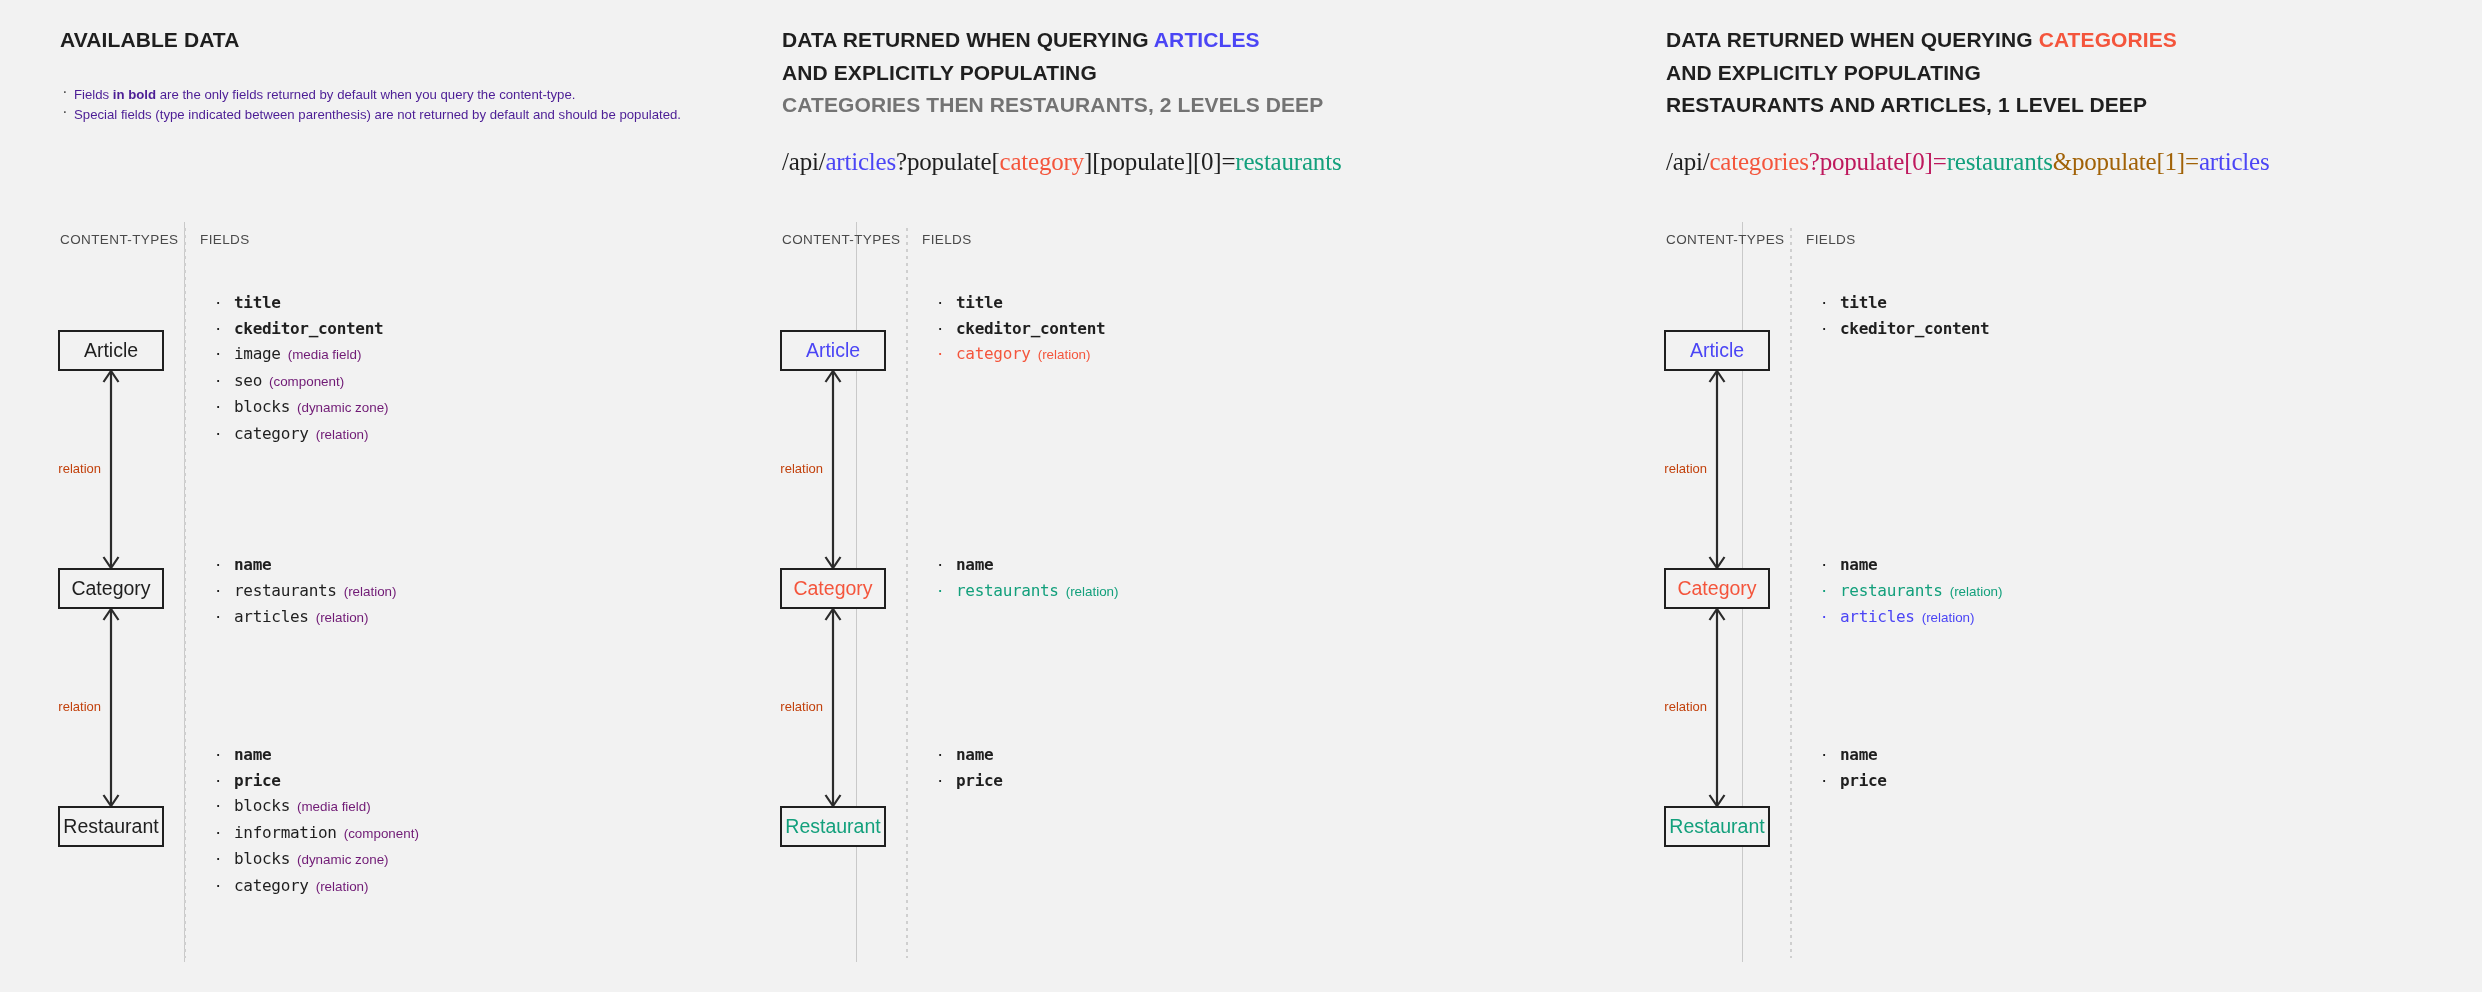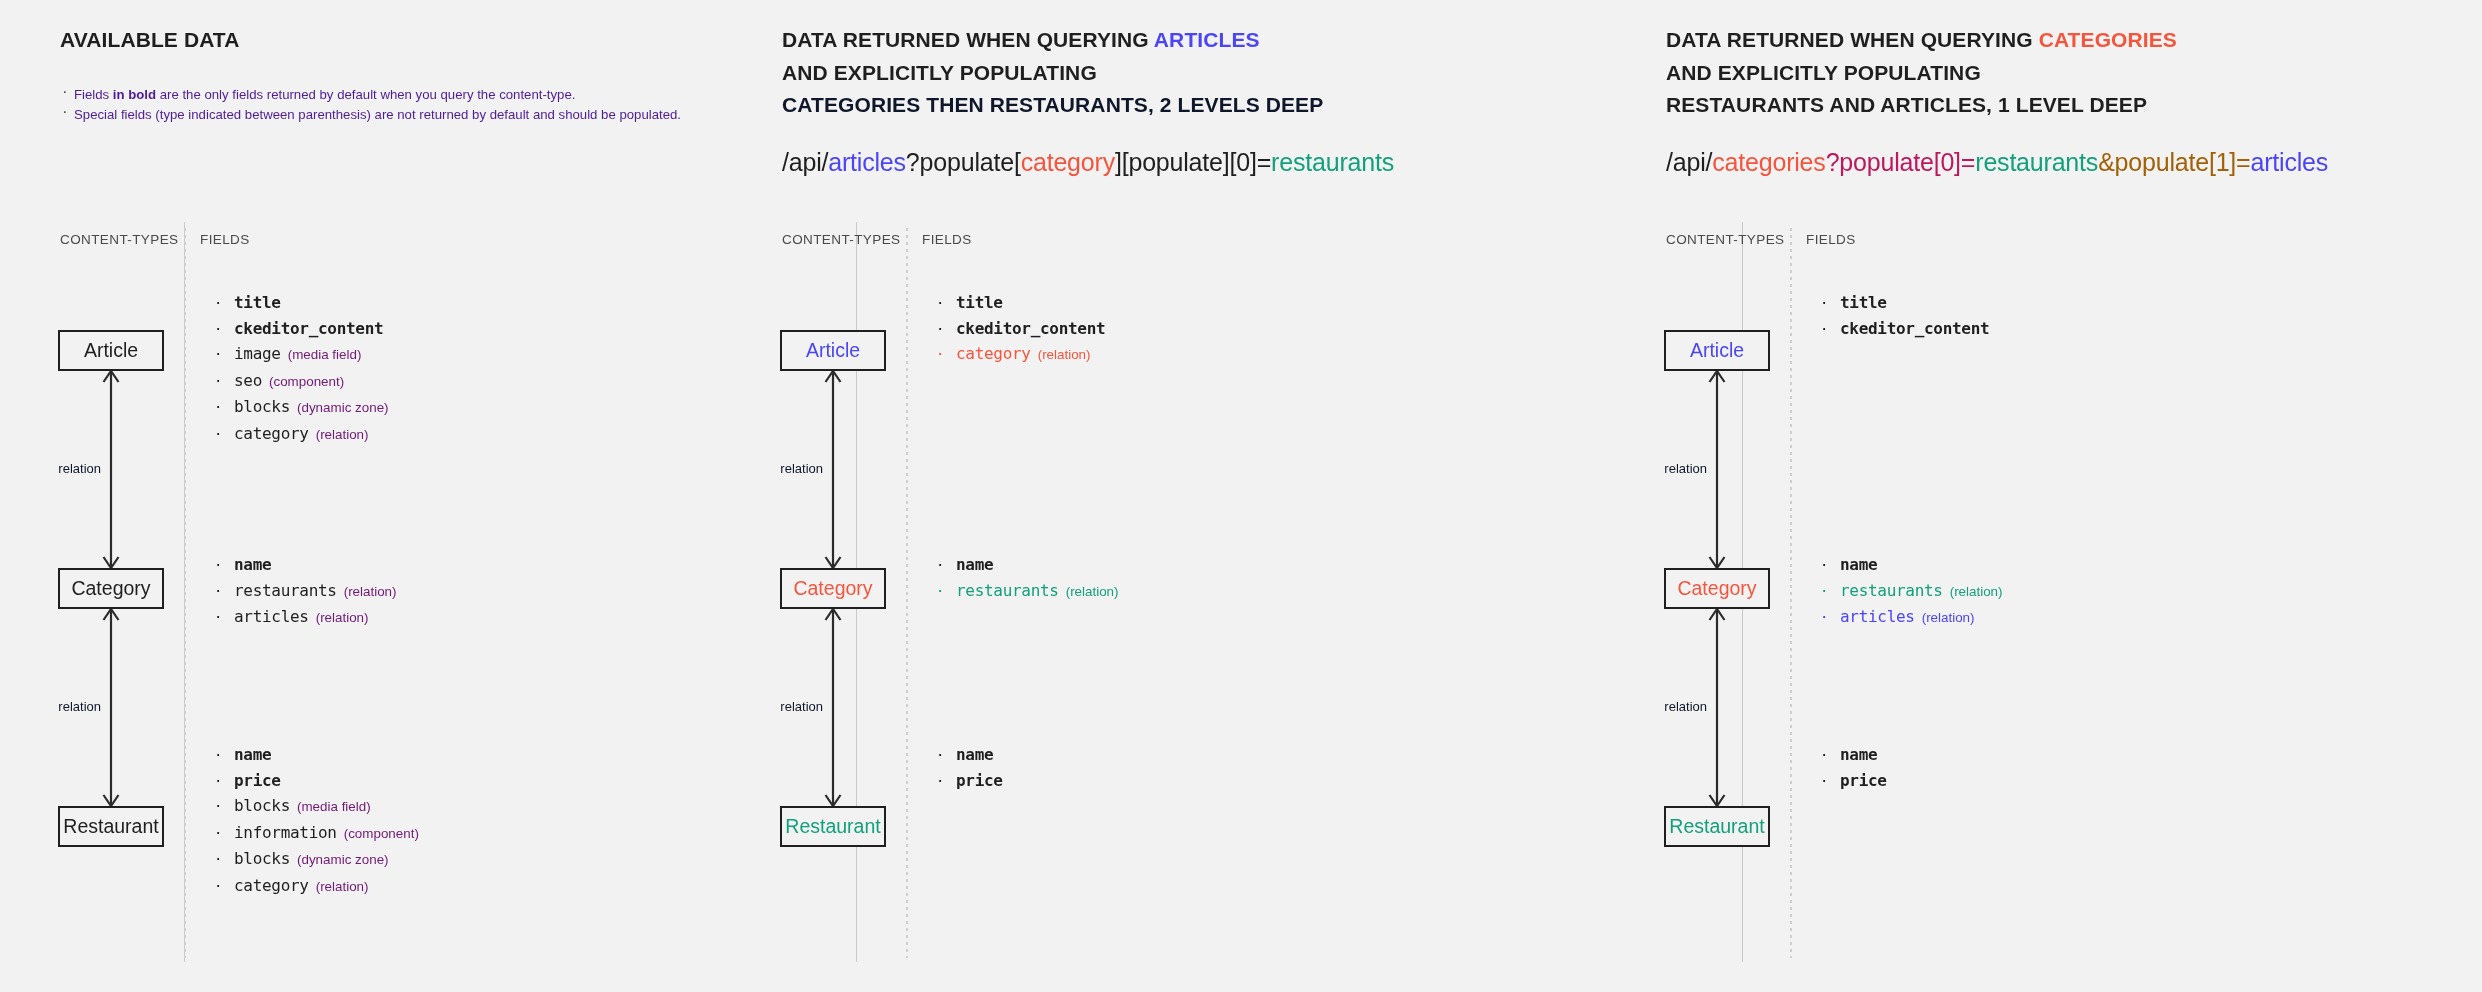--- a/index.html
+++ b/index.html
@@ -60,21 +60,21 @@
     content: "·";
     position: absolute;
     left: 2px; top: -3px;
     font-size: 17px;
     color: #555;
   }
   .subnotes b { font-weight: bold; }
 
   .apiurl {
     position: absolute;
-    font-family: Liberation Sans, sans-serif;
+    font-family: Liberation Serif, serif;
     font-size: 25px;
     color: #2b2b2b;
     white-space: nowrap;
     letter-spacing: -0.2px;
   }
 
   
   .collabel {
     position: absolute;
     font-size: 13.5px;
@@ -106,21 +106,21 @@
     color: #1f1f1f;
     white-space: nowrap;
   }
 
   
   .conn { position: absolute; }
   .conn svg { display: block; }
   .conn-label {
     position: absolute;
     font-size: 13px;
-    color: #0f172a;
+    color: #c2410c;
     white-space: nowrap;
     text-align: right;
   }
 
   
   .fieldlist {
     position: absolute;
     font-size: 16.5px;
     line-height: 25.6px;
   }
@@ -219,21 +219,21 @@
         <div class="frow c-default"><span class="bullet">·</span><span class="fname">blocks</span><span class="ftype">(media field)</span></div>
         <div class="frow c-default"><span class="bullet">·</span><span class="fname">information</span><span class="ftype">(component)</span></div>
         <div class="frow c-default"><span class="bullet">·</span><span class="fname">blocks</span><span class="ftype">(dynamic zone)</span></div>
         <div class="frow c-default"><span class="bullet">·</span><span class="fname">category</span><span class="ftype">(relation)</span></div>
       </div>
     </div>
     <div class="panel panel-2" style="left: 722px; width: 880px;">
       <div class="heading" style="left: 60px; top: 24px;">
         <div><span style="color:#1f1f1f">DATA RETURNED WHEN QUERYING </span><span style="color:#4b45f5">ARTICLES</span></div>
         <div><span style="color:#1f1f1f">AND EXPLICITLY POPULATING</span></div>
-        <div><span style="color:#0f172a">CATEGORIES THEN RESTAURANTS, 2 LEVELS DEEP</span></div>
+        <div><span style="color:#737373">CATEGORIES THEN RESTAURANTS, 2 LEVELS DEEP</span></div>
       </div>
       <div class="apiurl" style="left: 60px; top: 148px;"><span style="color:#1f1f1f">/api/</span><span style="color:#4b45f5">articles</span><span style="color:#1f1f1f">?populate[</span><span style="color:#f4553c">category</span><span style="color:#1f1f1f">][populate][0]=</span><span style="color:#13a07c">restaurants</span></div>
       <div class="collabel" style="left: 60px; top: 232px;">CONTENT-TYPES</div>
       <div class="collabel" style="left: 200px; top: 232px;">FIELDS</div>
       <div class="dotted-div" style="left: 184px;"></div>
       <div class="ebox" style="left: 58px; top: 330px; width: 106px; height: 41px; color: rgb(75, 69, 245);">
         <span>Article</span>
       </div>
       <div class="ebox" style="left: 58px; top: 568px; width: 106px; height: 41px; color: rgb(244, 85, 60);">
         <span>Category</span>

